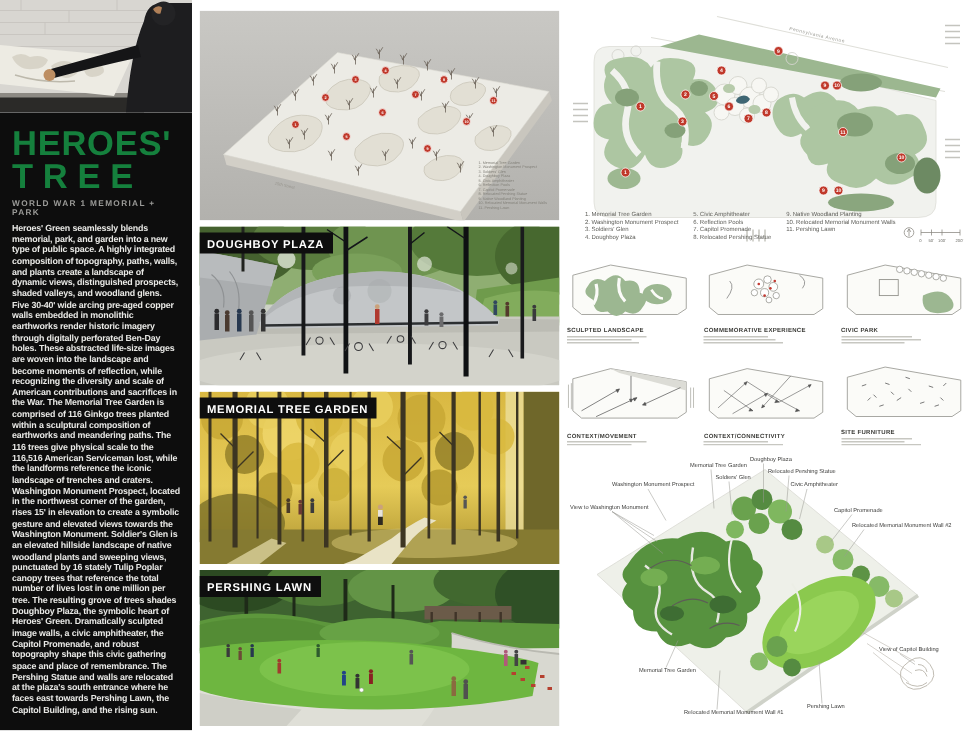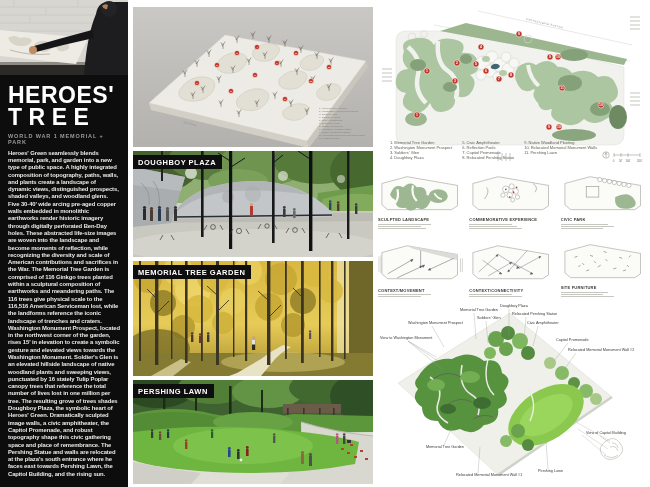--- a/index.html
+++ b/index.html
@@ -5,21 +5,21 @@
   *{margin:0;padding:0;box-sizing:border-box}
   html,body{background:#fff}
   body{font-family:"Liberation Sans",sans-serif;width:650px;height:487px;overflow:hidden}
   .board{position:relative;width:650px;height:487px;background:#fff;overflow:hidden}
   .panel{position:absolute;overflow:hidden}
   .panel svg{display:block;width:100%;height:100%}
 
   
   .hands-photo{left:0;top:0;width:128px;height:75px}
   .title-panel{left:0;top:75px;width:128px;height:412px;background:#0d0d0d;color:#fff;padding:10px 8px 6px 8px}
-  .title-big{font-weight:bold;font-size:23px;line-height:.95;letter-spacing:.5px;color:#ffffff}
+  .title-big{font-weight:bold;font-size:23px;line-height:.95;letter-spacing:.5px;color:#15803d}
   .title-big .l2{letter-spacing:6.5px}
   .subtitle{margin-top:4px;font-size:5.5px;letter-spacing:.9px;color:#9b9b98;font-weight:bold}
   .body-copy{margin-top:5px;font-size:5.9px;line-height:7.3px;font-weight:bold;color:#e9e9e6;letter-spacing:-.1px}
 
   
   .model-photo{left:133px;top:7px;width:240px;height:140px}
   .render-doughboy{left:133px;top:151px;width:240px;height:106px}
   .render-ginkgo{left:133px;top:261px;width:240px;height:115px}
   .render-lawn{left:133px;top:380px;width:240px;height:104px}
   .render-label{position:absolute;top:4px;left:0;background:#0e0e0e;color:#fff;font-weight:bold;

